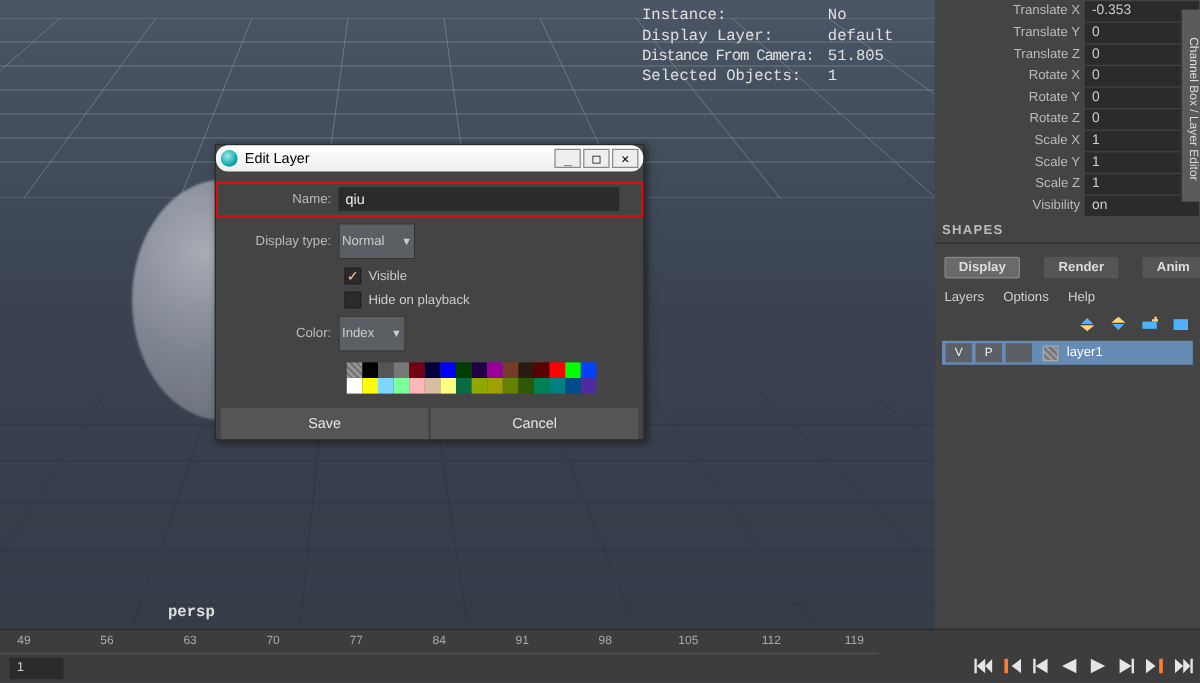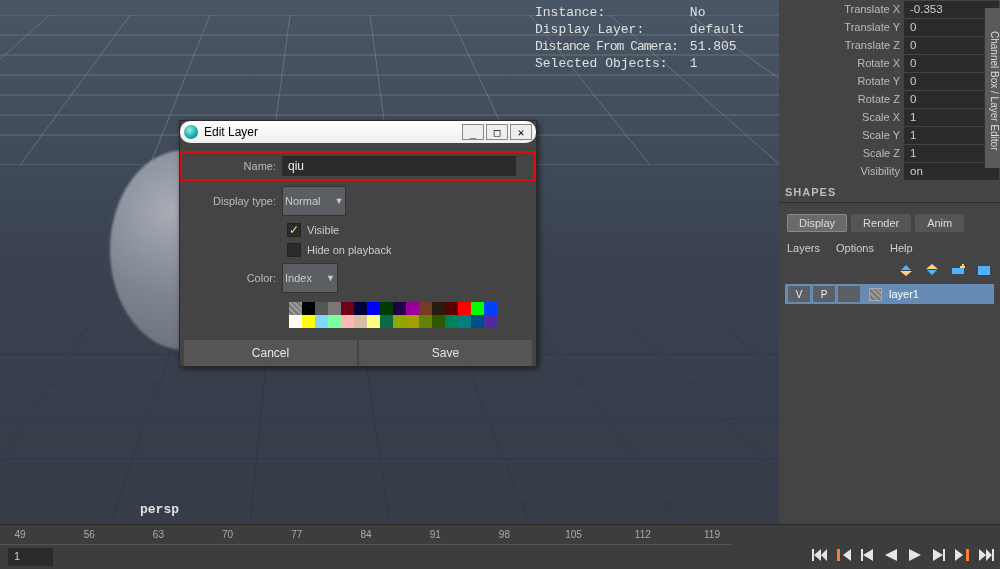--- a/index.html
+++ b/index.html
@@ -19,21 +19,21 @@
     .hud-row td { padding-right: 10px; }
 
     
     .rpanel { position: absolute; right: 0; top: 0; width: 221px; height: 524px; background: #444444; }
     .rpanel-inner { padding: 0; }
     .chrow { display: flex; justify-content: flex-end; align-items: center; height: 18px; }
     .chrow .lab { color: #bbb; text-align: right; padding-right: 4px; font-size: 11px; white-space: nowrap; }
     .chrow .valbox { width: 95px; background: #2b2b2b; color: #ccc; height: 17px; line-height: 17px; padding: 0 6px; margin-right: 1px; font-size: 11.5px; }
     .section-title { color: #bbb; font-weight: bold; font-size: 11px; padding: 6px 6px 2px 6px; letter-spacing: 1px;}
     .divider { height: 1px; background: #2d2d2d; margin: 2px 0; }
-    .tabs { display: flex; gap: 4px; padding: 9px 6px 4px 8px; }
+    .tabs { display: flex; gap: 20px; padding: 9px 6px 4px 8px; font-weight: bold; }
     .tab { padding: 3px 12px; background: #555; color: #ddd; border-radius: 2px; font-size: 11px; cursor:pointer; }
     .tab.active { background: #6a6a6a; box-shadow: inset 0 0 0 1px #888; }
     .menubar { display: flex; gap: 16px; padding: 6px 8px; color: #d0d0d0; font-size: 11px; }
     .toolbar-icons { display: flex; justify-content: flex-end; gap: 10px; padding: 2px 8px 6px 8px; }
     .tbicon { width: 16px; height: 16px; display: inline-flex; align-items:center; justify-content:center; cursor:pointer; }
     .layerlist { padding: 0 6px; }
     .layerrow { display: flex; align-items: center; height: 20px; background: #668bb4; color: #fff; font-size: 11px; padding-left: 3px; gap: 3px; }
     .layerrow .box { display:inline-flex; align-items:center; justify-content:center; width: 22px; height: 16px; background: #5c6066; color: #eee; font-size: 10px; }
     .layerrow .box.empty { background: #5c6066; }
     .layerrow .swatch { width: 13px; height: 13px; background: repeating-linear-gradient(45deg,#999,#999 2px,#777 2px,#777 4px); border:1px solid #aaa; margin-left: 6px; margin-right: 4px; }
@@ -305,22 +305,22 @@
         <span class="sw" style="background: rgb(143, 168, 0);"></span>
         <span class="sw" style="background: rgb(160, 160, 0);"></span>
         <span class="sw" style="background: rgb(102, 128, 0);"></span>
         <span class="sw" style="background: rgb(46, 89, 0);"></span>
         <span class="sw" style="background: rgb(0, 128, 84);"></span>
         <span class="sw" style="background: rgb(0, 128, 128);"></span>
         <span class="sw" style="background: rgb(0, 76, 138);"></span>
         <span class="sw" style="background: rgb(79, 42, 160);"></span>
       </div>
     <div class="dbtns">
+      <div class="dbtn">Save</div>
       <div class="dbtn">Cancel</div>
-      <div class="dbtn">Save</div>
     </div>
   </div>
 </div>
 
 <div class="timeline">
   <div class="ticks" id="ticks">
       <span class="tick" style="left: 20px;">49</span>
       <span class="tick" style="left: 89.2px;">56</span>
       <span class="tick" style="left: 158.4px;">63</span>
       <span class="tick" style="left: 227.6px;">70</span>

